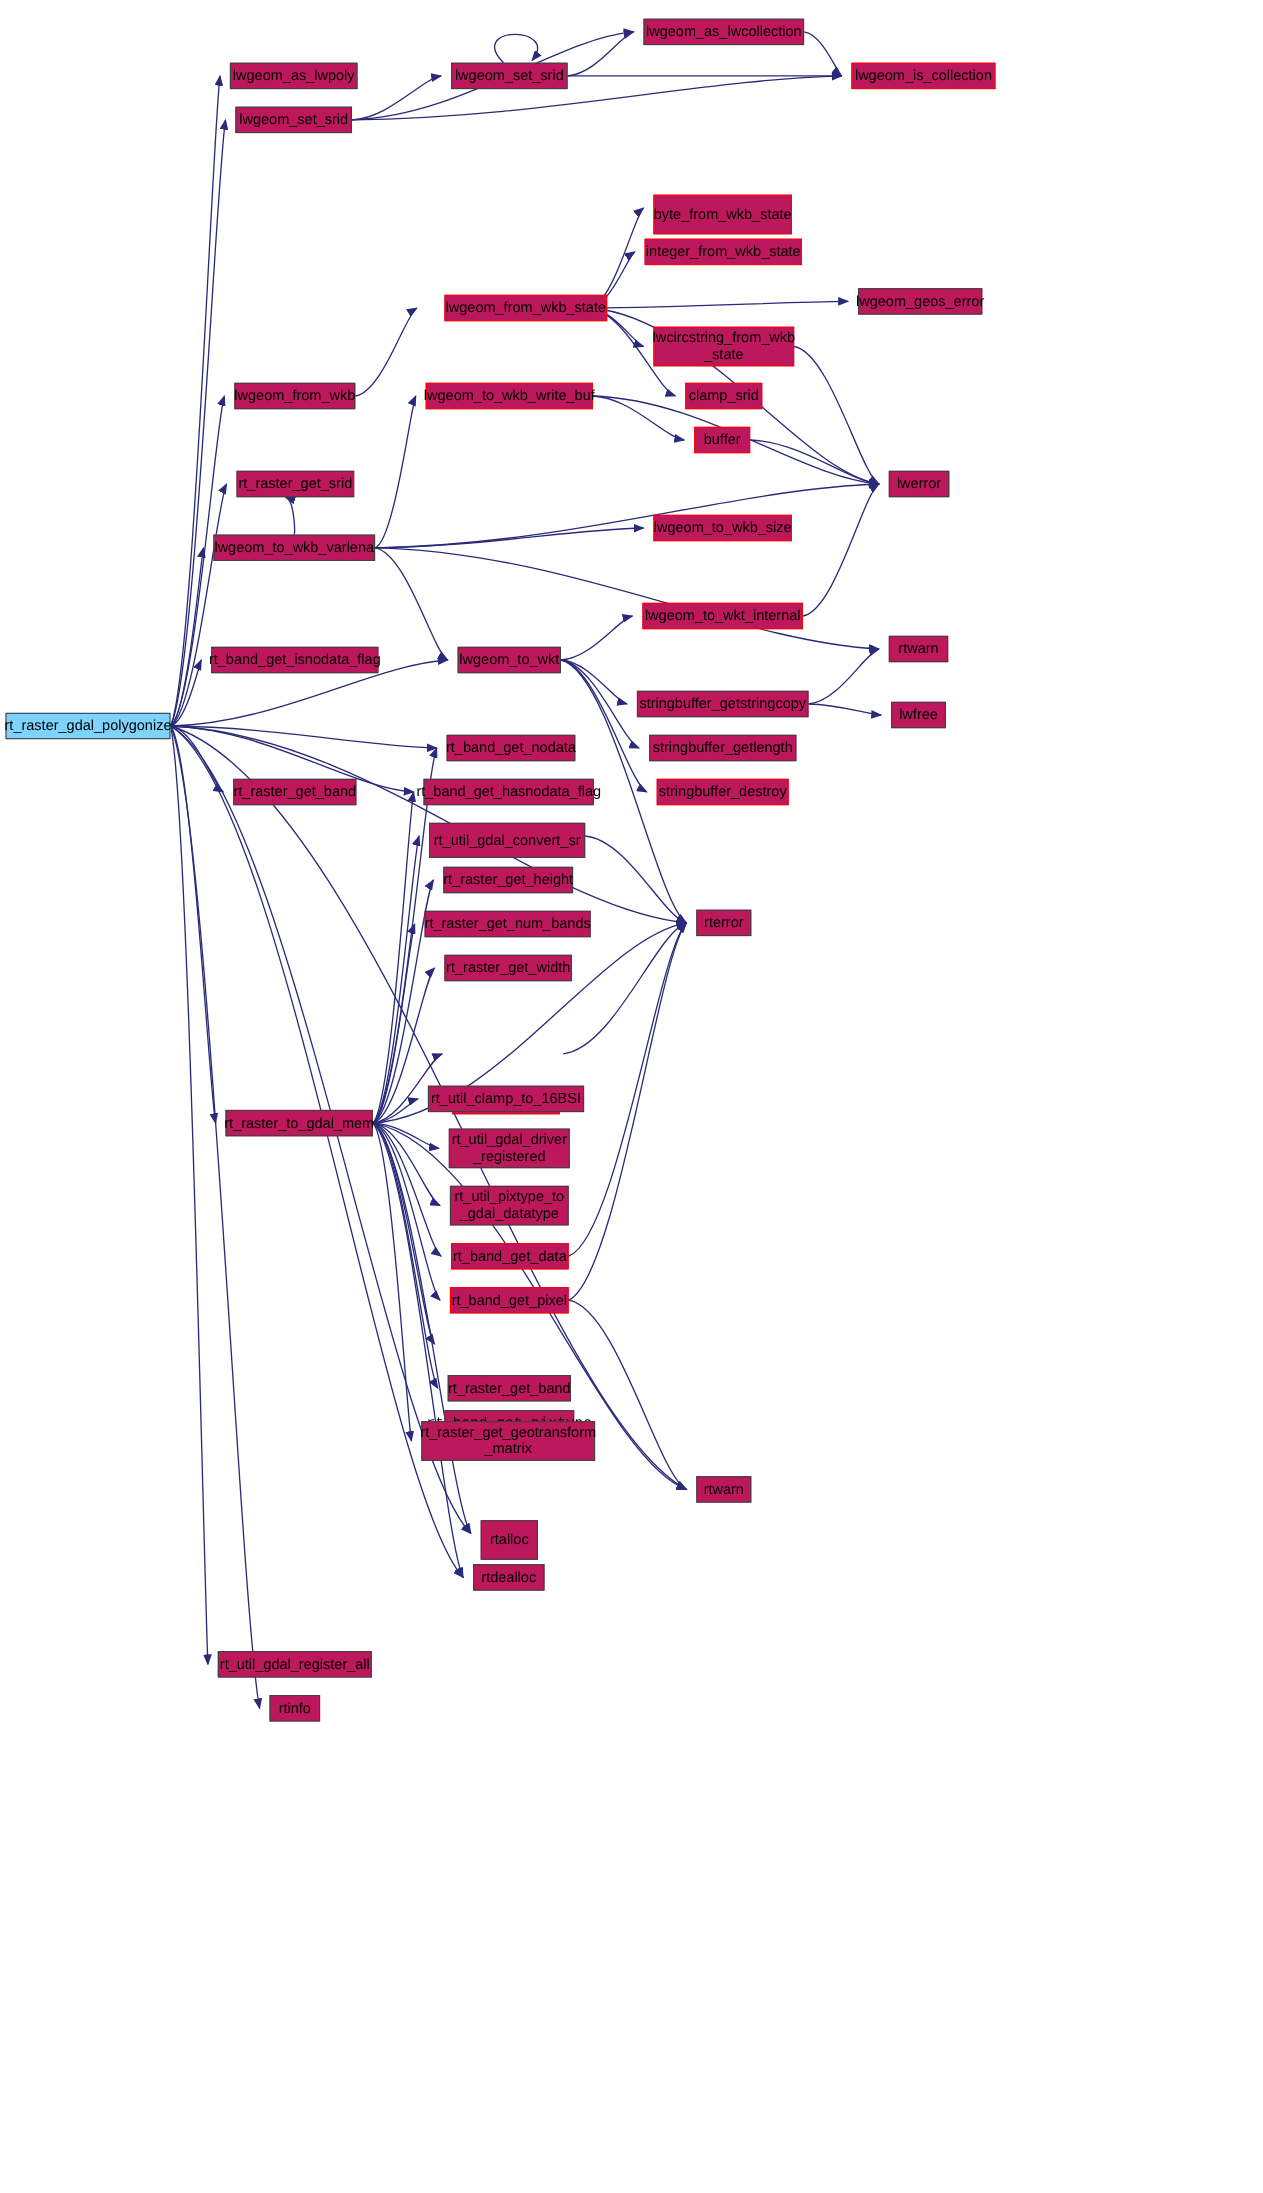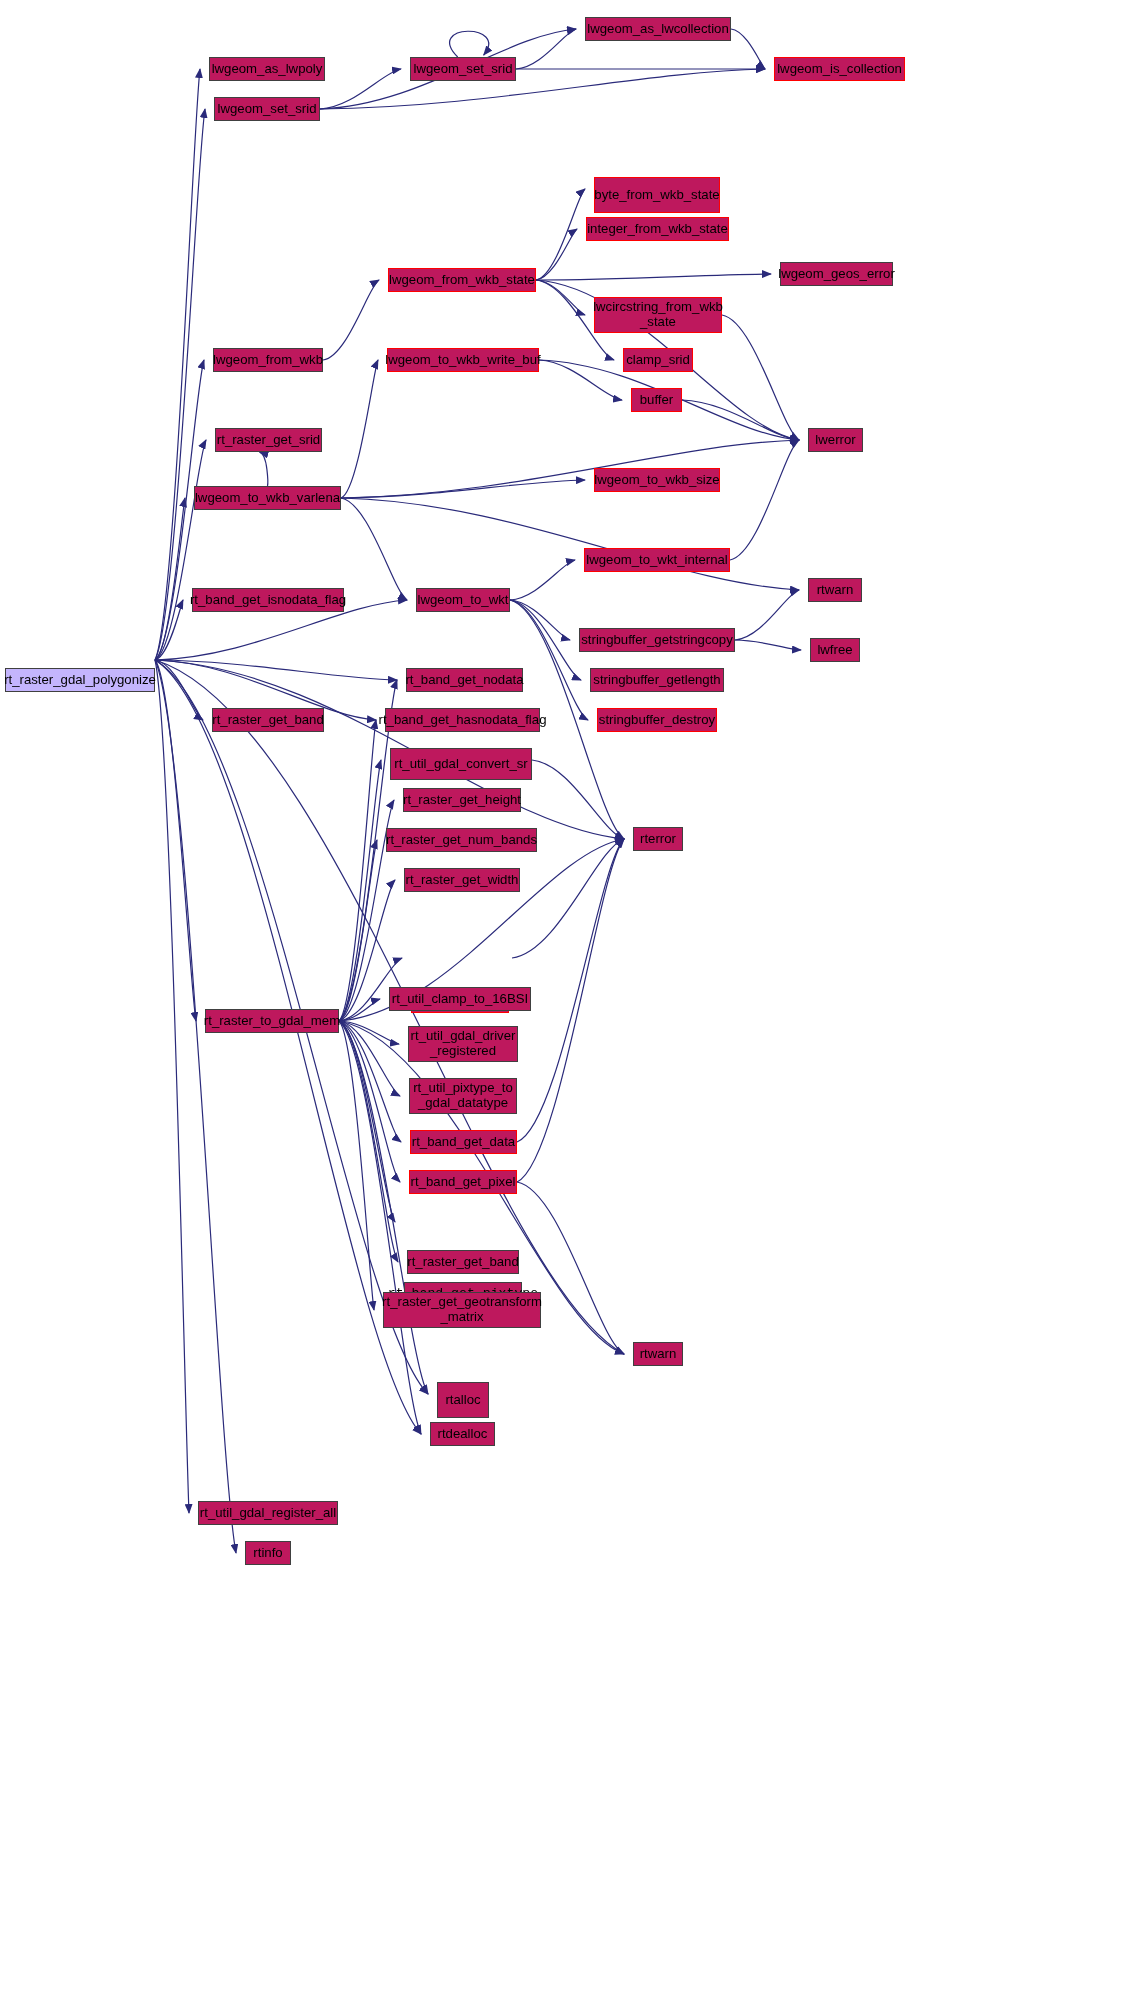--- a/index.html
+++ b/index.html
@@ -28,21 +28,21 @@
     line-height:1.12;
     display:flex;
     align-items:center;
     justify-content:center;
     text-align:center;
     white-space:pre-line;
     padding:0 4px;
     z-index:5;
   }
   .node.red{ border-color:#ff0000; }
-  .node.current{ background:#c4b5fd; border-color:#404040;margin-top:20px; }
+  .node.current{ background:#7dd3fc; border-color:#404040; }
 </style>
 </head>
 <body>
 
 <div id="canvas">
   <svg id="edges" viewBox="0 0 1148 1994" xmlns="http://www.w3.org/2000/svg">
     <defs>
       <marker id="ah" markerWidth="10" markerHeight="8" refX="9" refY="4" orient="auto" markerUnits="userSpaceOnUse">
         <path d="M0,0 L10,4 L0,8 Z" fill="#2a2a7a"></path>
       </marker>
@@ -124,21 +124,21 @@
       </g>
   </svg>
 <div class="node" style="left: 585px; top: 17px; width: 146px; height: 24px;">lwgeom_as_lwcollection</div>
     <div class="node" style="left: 209px; top: 57px; width: 116px; height: 24px;">lwgeom_as_lwpoly</div>
     <div class="node" style="left: 410px; top: 57px; width: 106px; height: 24px;">lwgeom_set_srid</div>
     <div class="node red" style="left: 774px; top: 57px; width: 131px; height: 24px;">lwgeom_is_collection</div>
     <div class="node" style="left: 214px; top: 97px; width: 106px; height: 24px;">lwgeom_set_srid</div>
     <div class="node red" style="left: 594px; top: 177px; width: 126px; height: 36px;">byte_from_wkb_state</div>
     <div class="node red" style="left: 586px; top: 217px; width: 143px; height: 24px;">integer_from_wkb_state</div>
     <div class="node" style="left: 780px; top: 262px; width: 113px; height: 24px;">lwgeom_geos_error</div>
-    <div class="node red" style="left: 388px; top: 268px; width: 148px; height: 24px;">lwgeom_from_wkb_state</div>
+    <div class="node red" style="left: 404px; top: 268px; width: 148px; height: 24px;">lwgeom_from_wkb_state</div>
     <div class="node red" style="left: 594px; top: 297px; width: 128px; height: 36px;">lwcircstring_from_wkb
 _state</div>
     <div class="node" style="left: 213px; top: 348px; width: 110px; height: 24px;">lwgeom_from_wkb</div>
     <div class="node red" style="left: 387px; top: 348px; width: 152px; height: 24px;">lwgeom_to_wkb_write_buf</div>
     <div class="node red" style="left: 623px; top: 348px; width: 70px; height: 24px;">clamp_srid</div>
     <div class="node red" style="left: 631px; top: 388px; width: 51px; height: 24px;">buffer</div>
     <div class="node" style="left: 215px; top: 428px; width: 107px; height: 24px;">rt_raster_get_srid</div>
     <div class="node" style="left: 808px; top: 428px; width: 55px; height: 24px;">lwerror</div>
     <div class="node red" style="left: 594px; top: 468px; width: 126px; height: 24px;">lwgeom_to_wkb_size</div>
     <div class="node" style="left: 194px; top: 486px; width: 147px; height: 24px;">lwgeom_to_wkb_varlena</div>

